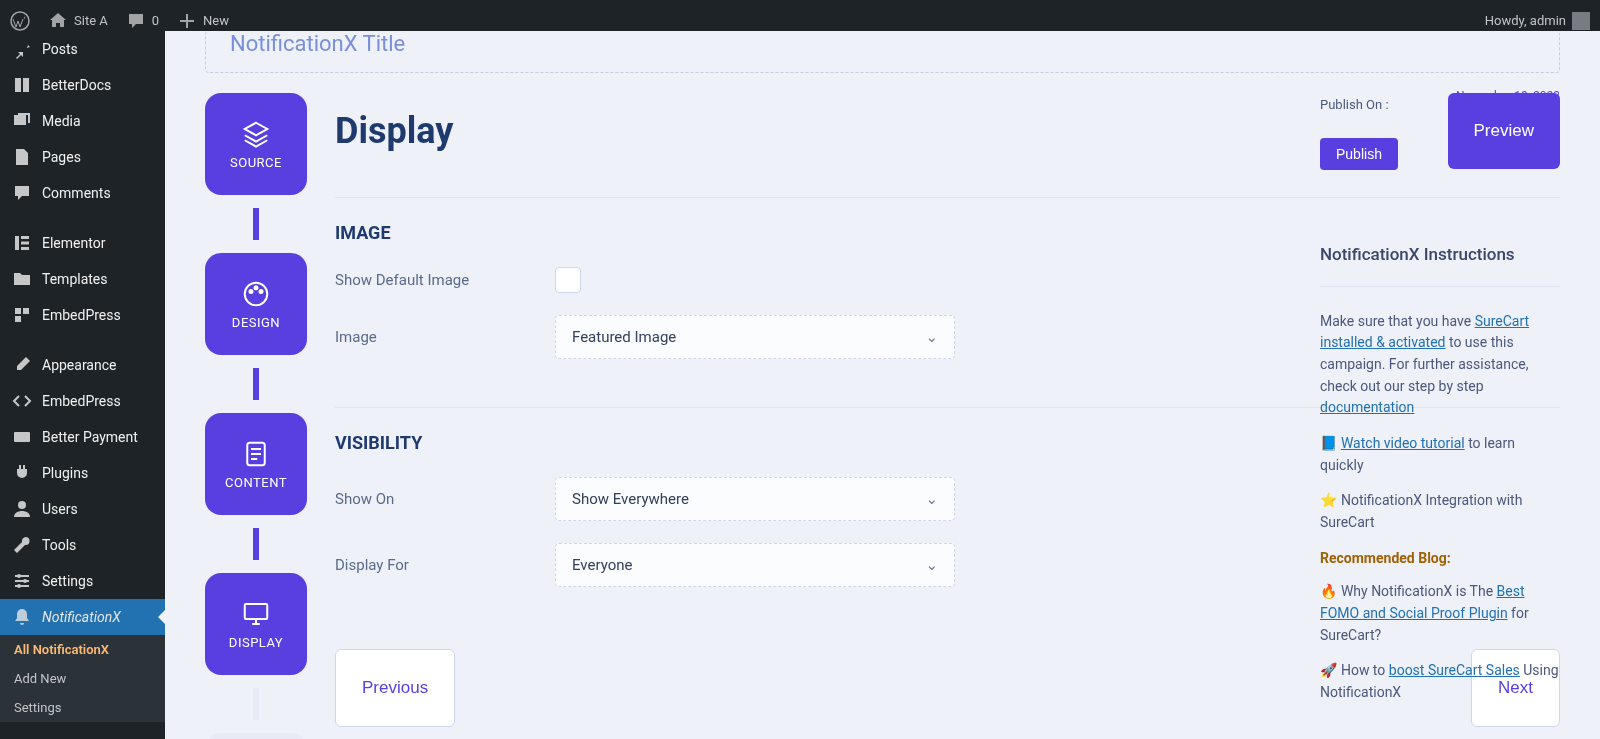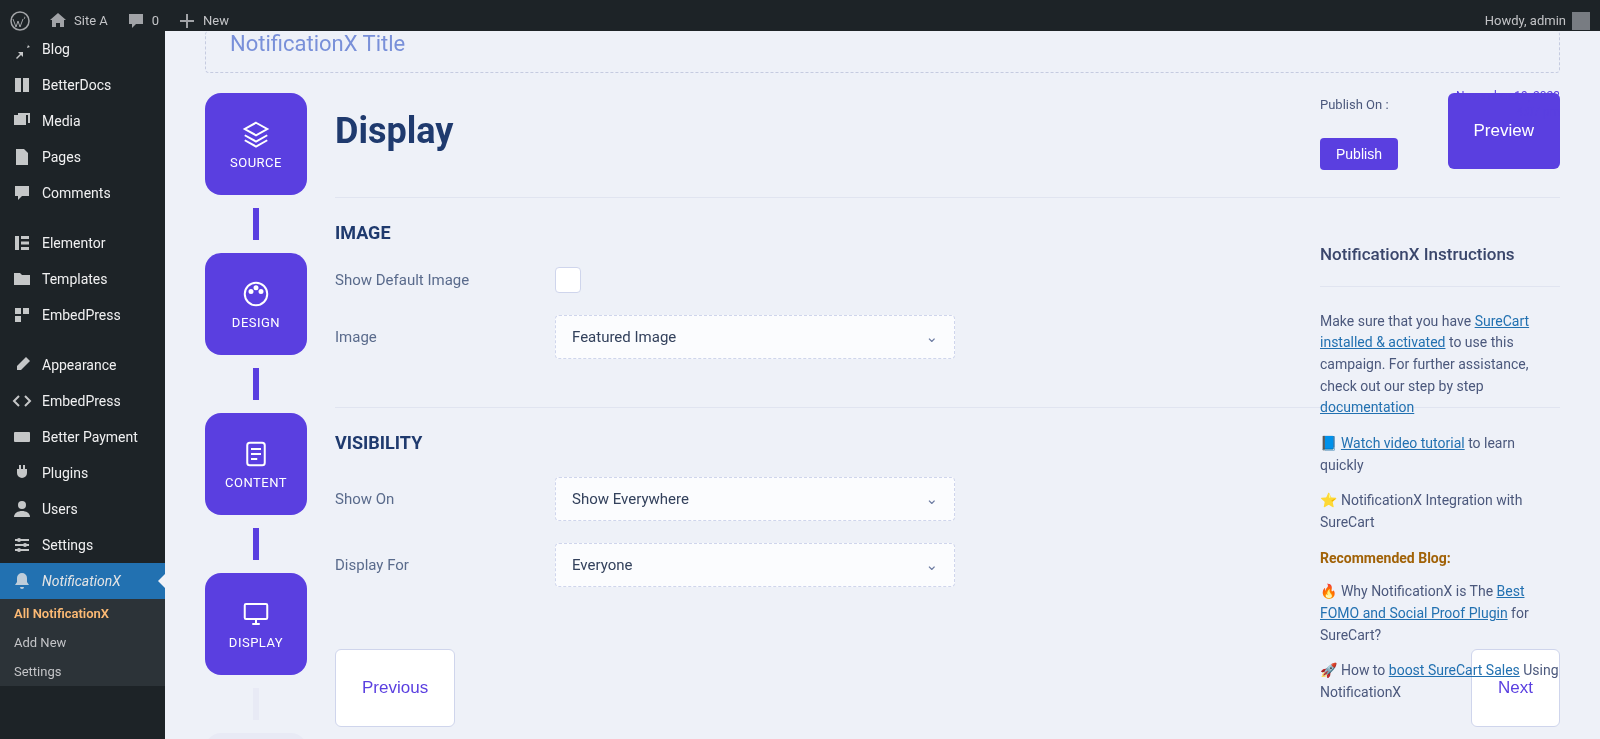--- a/index.html
+++ b/index.html
@@ -266,21 +266,21 @@
   </div>
 </div>
 
 <div class="wp-sidebar">
   <div class="menu-item">
       <span class="menu-icon">
         <svg viewBox="0 0 20 20" fill="currentColor">
           <path d="M12 2l6 6-3 1-4 4v5l-2-2-4 4-1-1 4-4-2-2h5l4-4 1-3z"></path>
         </svg>
       </span>
-      <span>Blog</span>
+      <span>Posts</span>
     </div>
   <div class="menu-item">
       <span class="menu-icon">
         <svg viewBox="0 0 20 20" fill="currentColor">
           <path d="M3 3h6v14H3zM11 3h6v14h-6z"></path>
         </svg>
       </span>
       <span>BetterDocs</span>
     </div>
   <div class="menu-item">
@@ -371,20 +371,28 @@
       <span>Plugins</span>
     </div>
   <div class="menu-item">
       <span class="menu-icon">
         <svg viewBox="0 0 20 20" fill="currentColor">
           <circle cx="10" cy="6" r="4"></circle>
           <path d="M2 18c0-4 4-6 8-6s8 2 8 6z"></path>
         </svg>
       </span>
       <span>Users</span>
+    </div>
+  <div class="menu-item">
+      <span class="menu-icon">
+        <svg viewBox="0 0 20 20" fill="currentColor">
+          <path d="M14 2a4 4 0 00-4 5L2 15l3 3 8-8a4 4 0 001-8z"></path>
+        </svg>
+      </span>
+      <span>Tools</span>
     </div>
   <div class="menu-item">
       <span class="menu-icon">
         <svg viewBox="0 0 20 20" fill="currentColor">
           <path d="M3 5h14M3 10h14M3 15h14" stroke="currentColor" stroke-width="2"></path>
           <circle cx="7" cy="5" r="2"></circle>
           <circle cx="13" cy="10" r="2"></circle>
           <circle cx="7" cy="15" r="2"></circle>
         </svg>
       </span>

